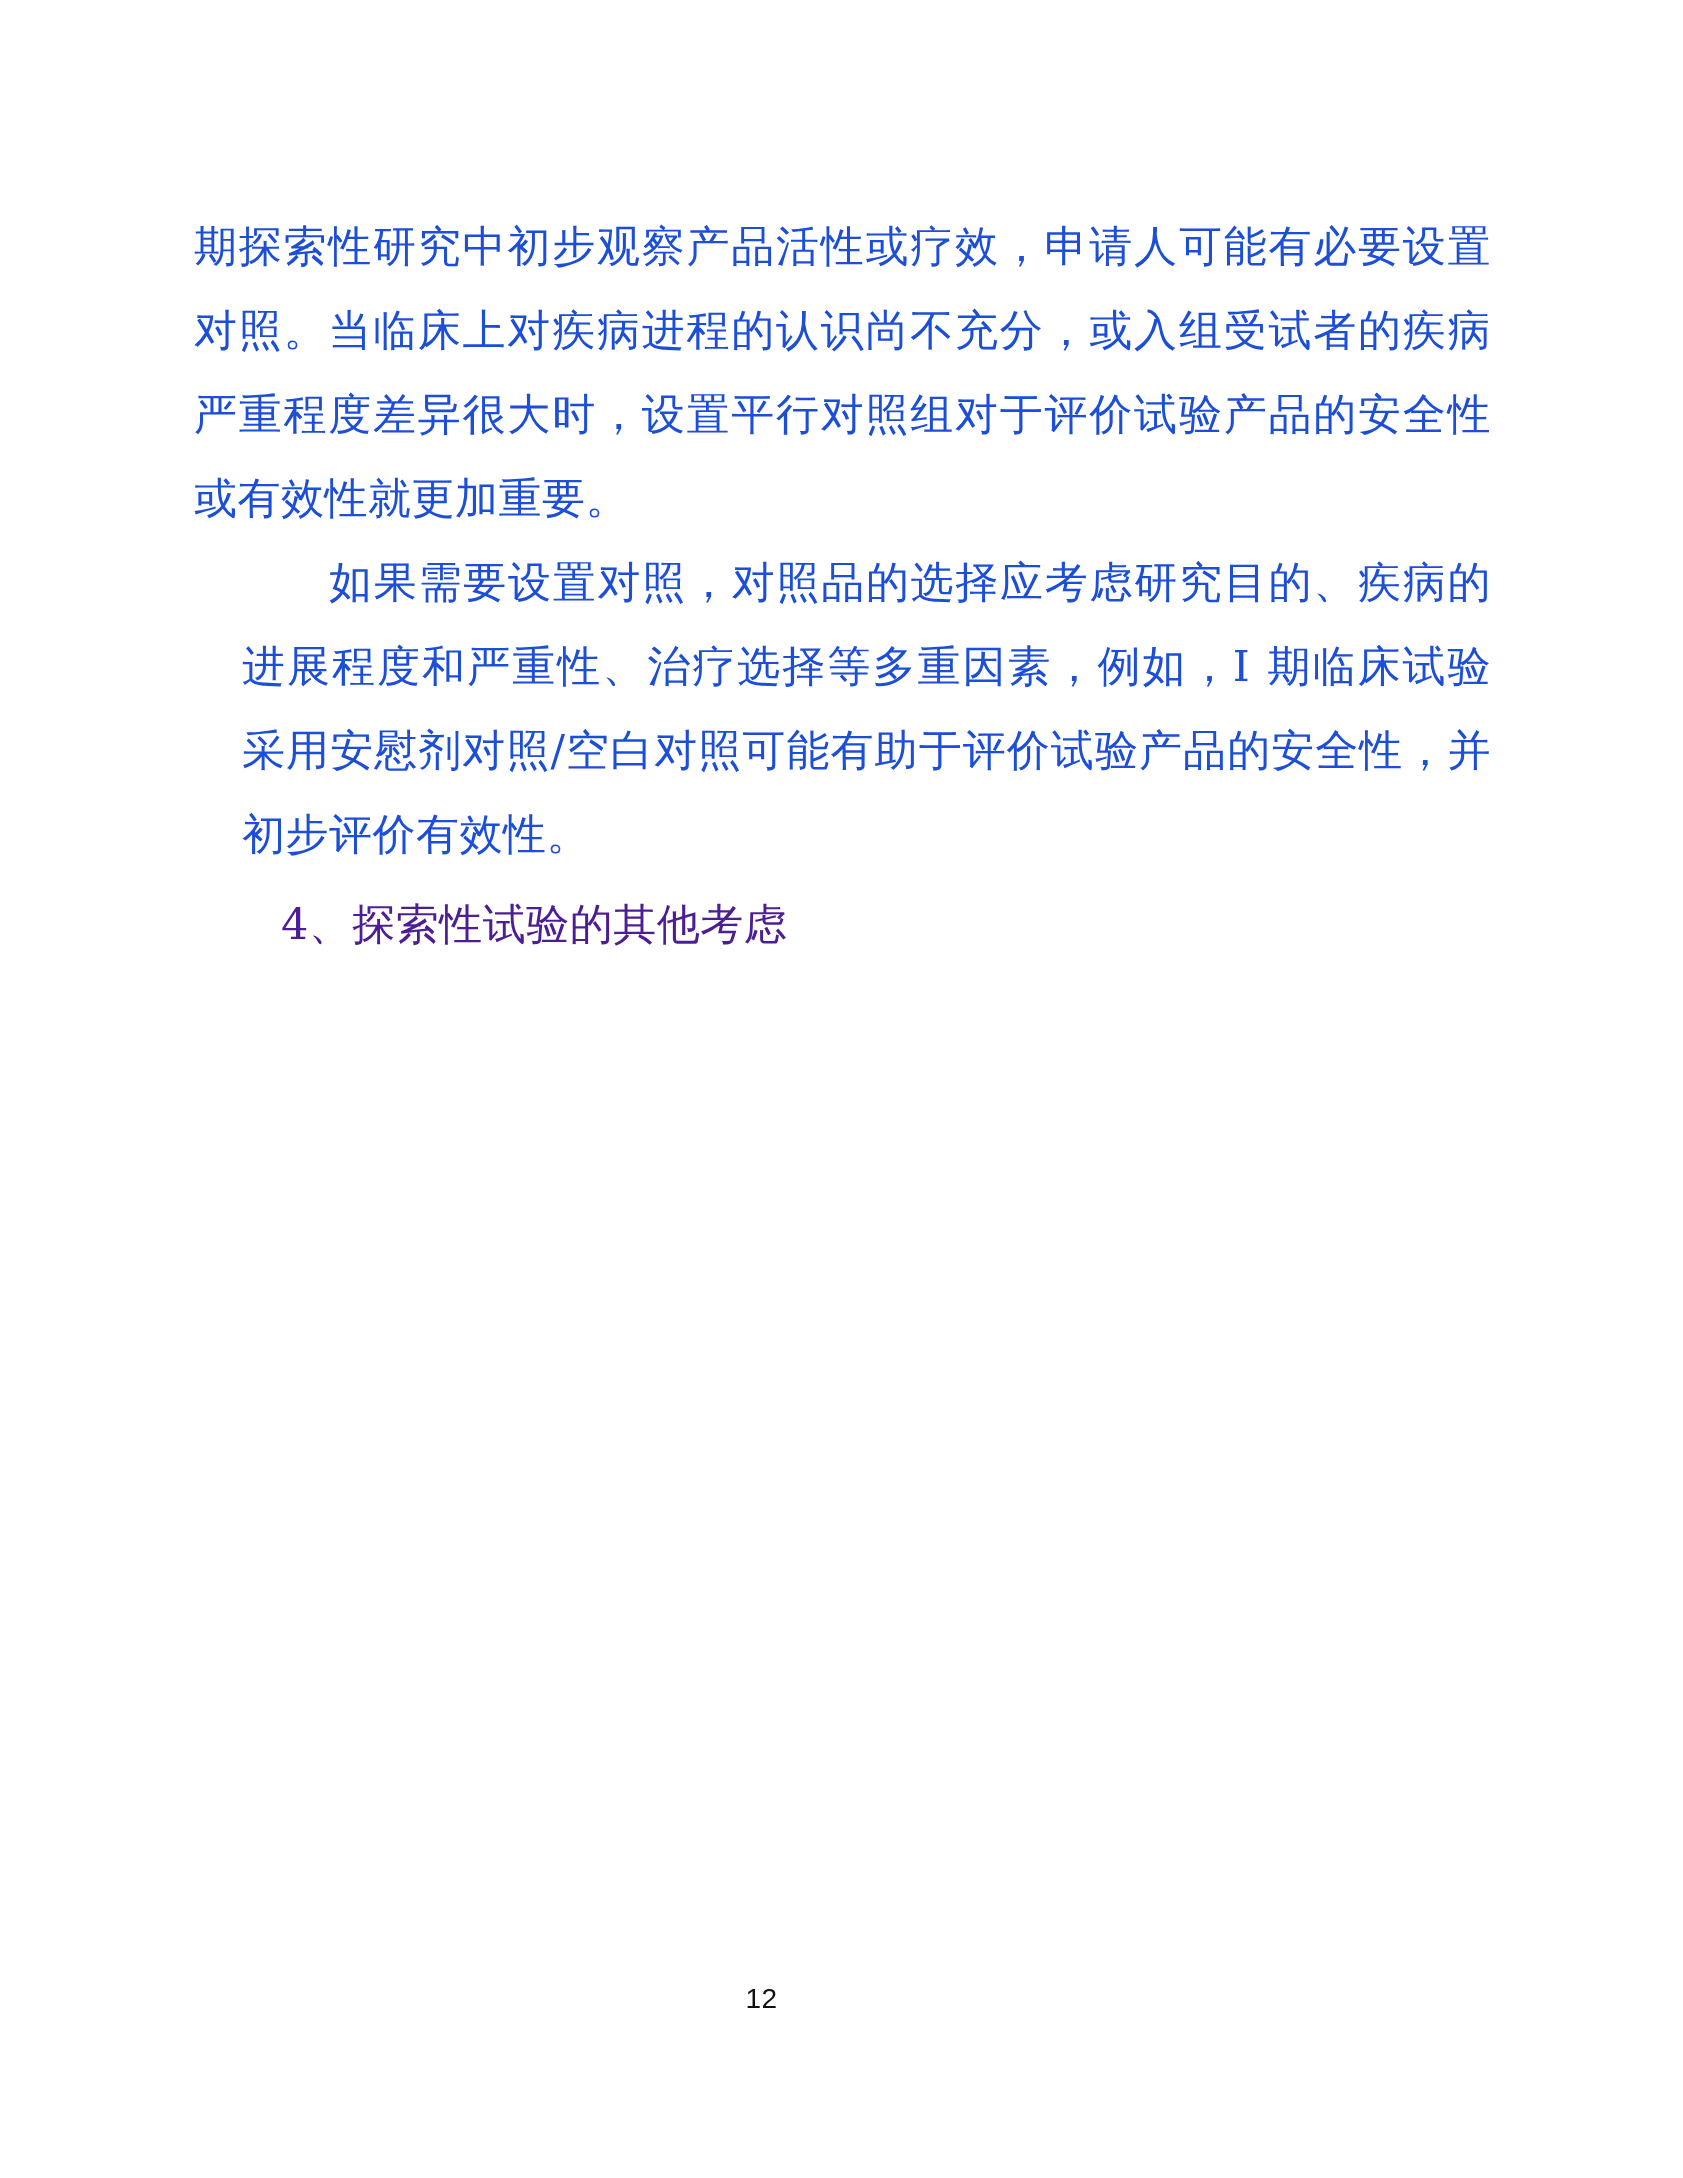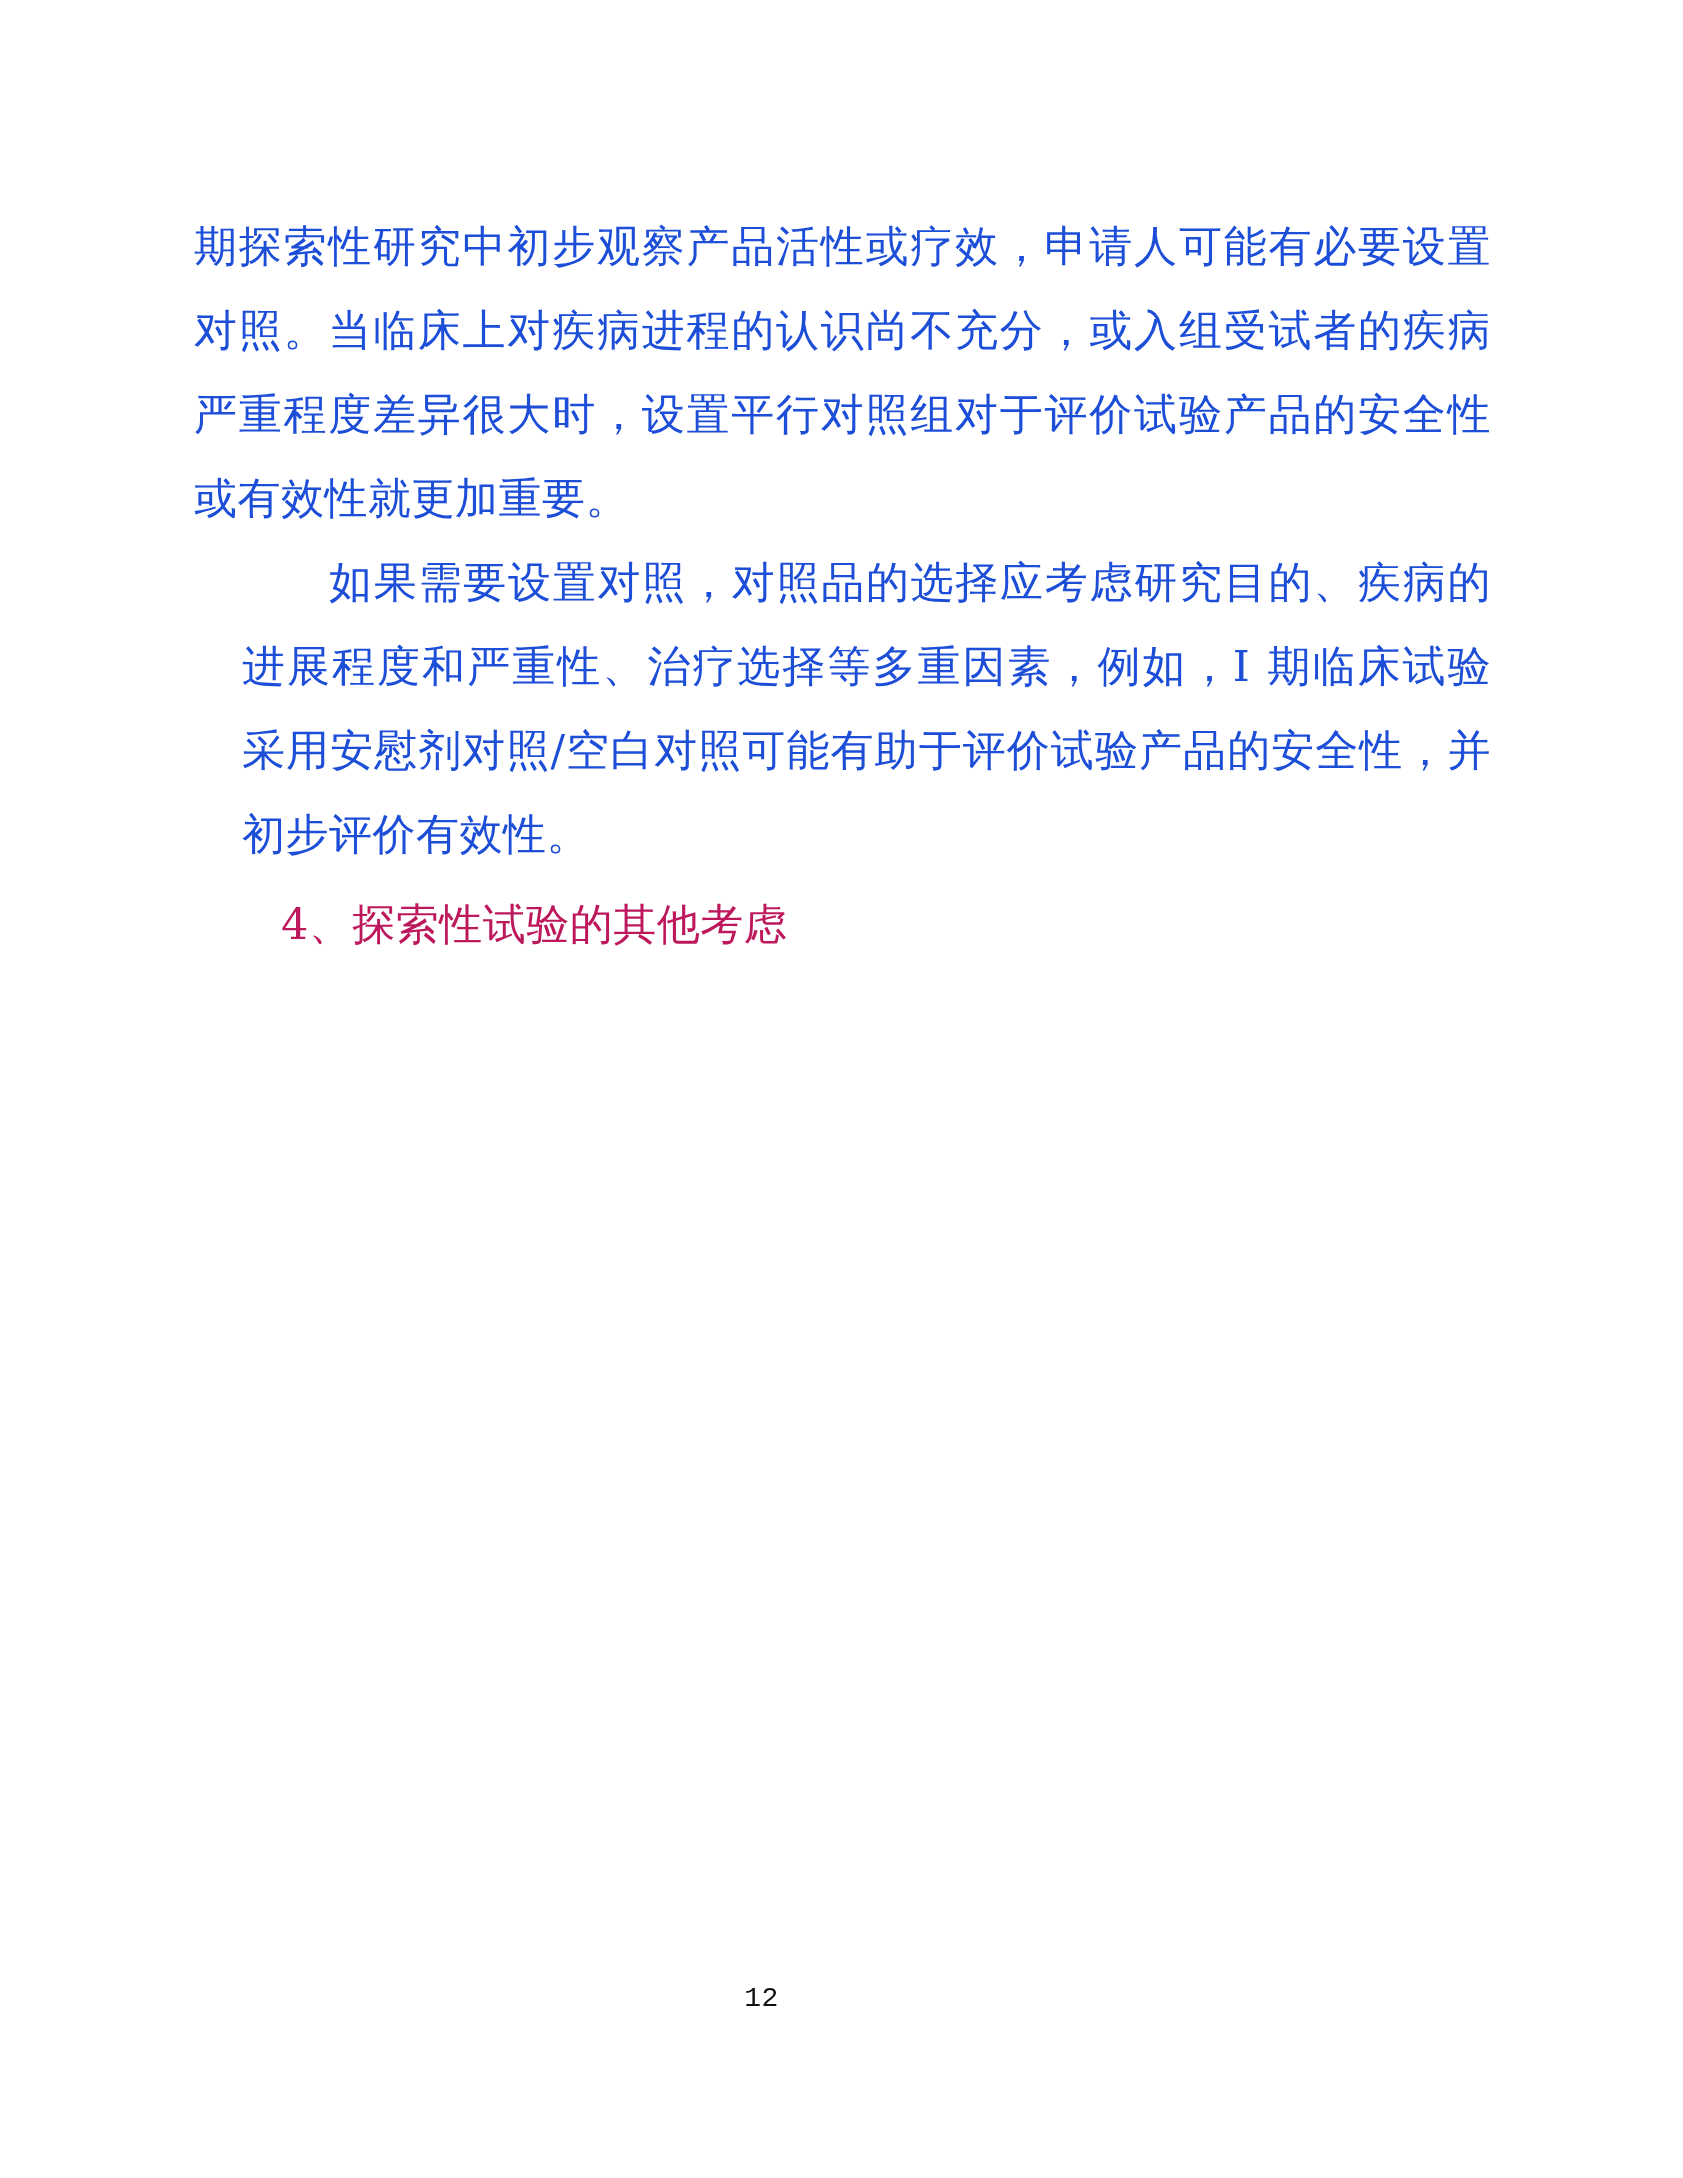--- a/index.html
+++ b/index.html
@@ -58,36 +58,36 @@
   .indent {
     text-indent: 87px;
   }
 
   
   .heading {
     font-size: 43px;
     line-height: 84px;
     text-indent: 87px;
     letter-spacing: 0.5px;
-    color: #be185d;
+    color: #4c1d95;
     margin: 0;
     text-align: left;
   }
 
   
   .gap-sm { height: 6px; }
 
   
   .page-number {
     position: absolute;
     left: 0;
     top: 1983px;
     width: 1523px;
     text-align: center;
-    font-family: Liberation Mono, monospace;
+    font-family: Liberation Sans, sans-serif;
     font-size: 28px;
     color: #111111;
     letter-spacing: 0.5px;
   }
 </style>
 </head>
 <body>
 
 <div class="page">
 

